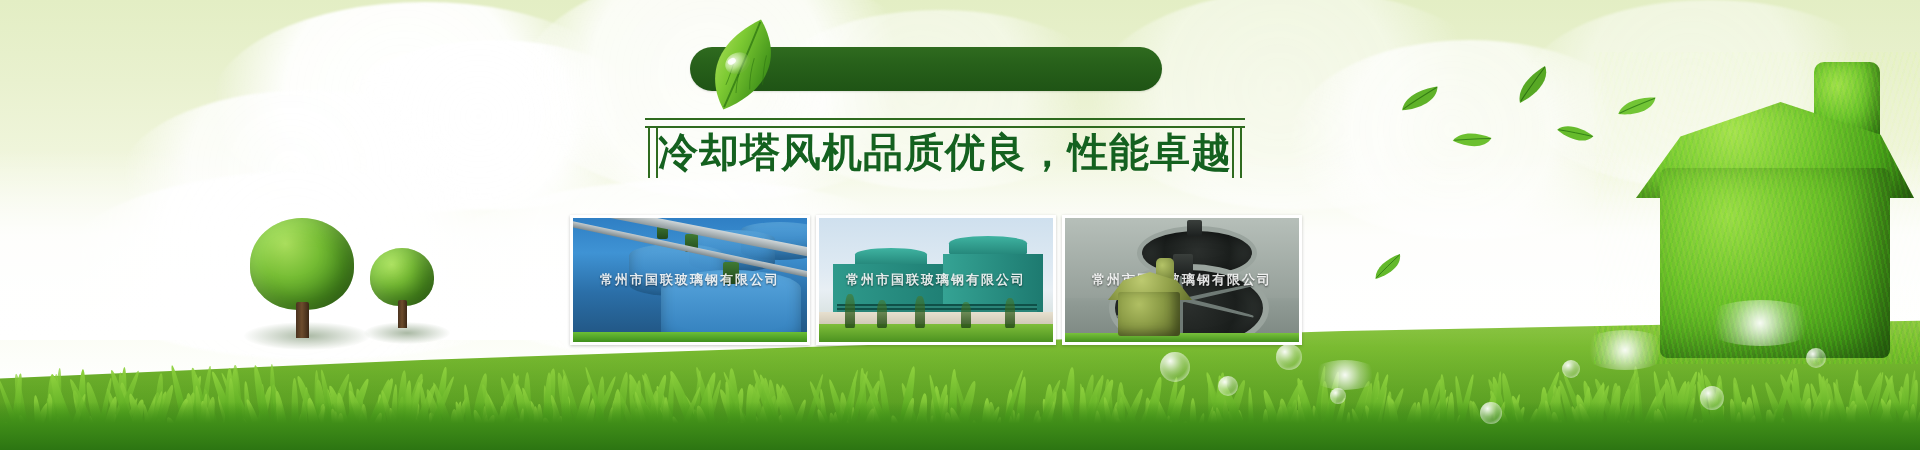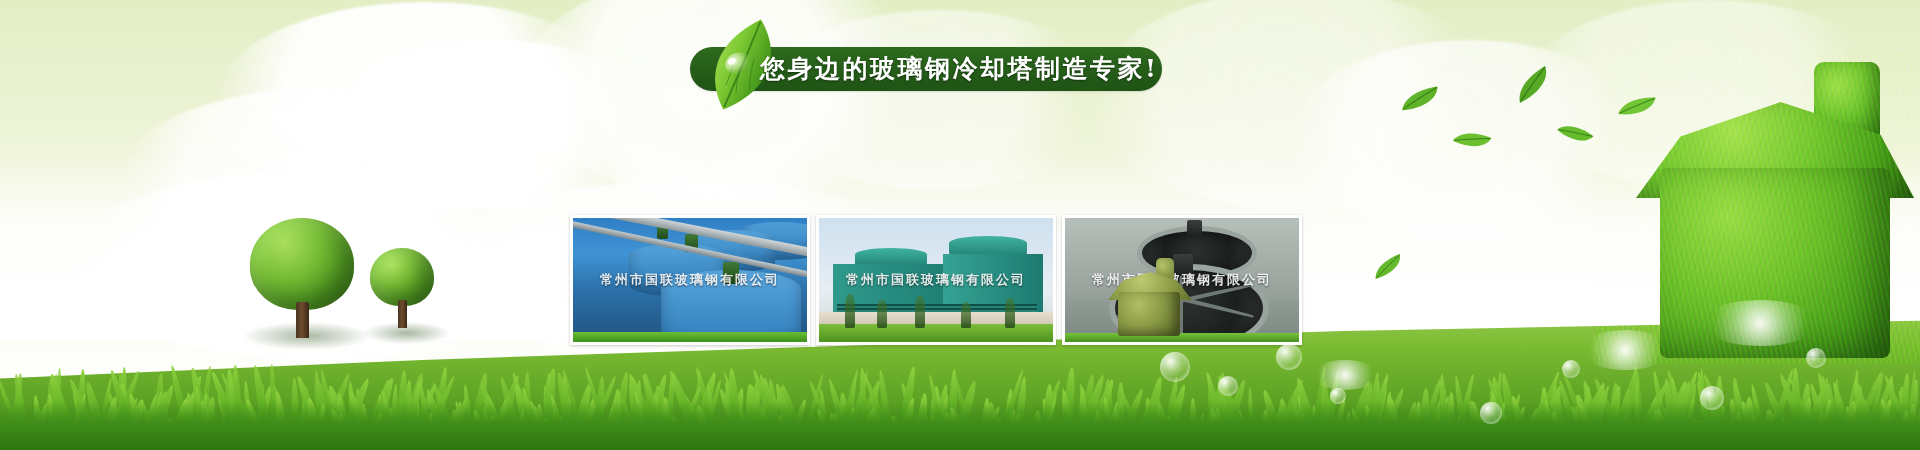--- a/index.html
+++ b/index.html
@@ -924,22 +924,27 @@
     <g opacity=".6" stroke="#2d7512" stroke-width="1.1" fill="none">
       <path d="M28 66 C34 56 40 48 48 42"></path>
       <path d="M44 70 C50 58 58 48 66 40"></path>
       <path d="M60 72 C66 62 72 52 80 44"></path>
       <path d="M22 52 C30 46 38 38 46 30"></path>
     </g>
     <ellipse cx="46" cy="36" rx="15" ry="12" fill="url(#drp)"></ellipse>
     <ellipse cx="41" cy="31" rx="5" ry="3.5" fill="rgba(255,255,255,.92)"></ellipse>
   </svg>
 
-  <div class="tagline-text">您身边的玻璃钢冷却塔制造专家!</div>
-
+
+  <div class="headline-box">
+    <div class="hl-rule-top"></div>
+    <div class="hl-bar left"></div>
+    <div class="hl-bar right"></div>
+    <div class="headline-text">冷却塔风机品质优良，性能卓越</div>
+  </div>
 
   <div class="photos">
 
     <div class="photo">
       <div class="photo-inner ph1">
         <div class="basin b4"></div>
         <div class="basin b3"></div>
         <div class="basin b2"></div>
         <div class="motor m3"></div>
         <div class="motor m2"></div>

